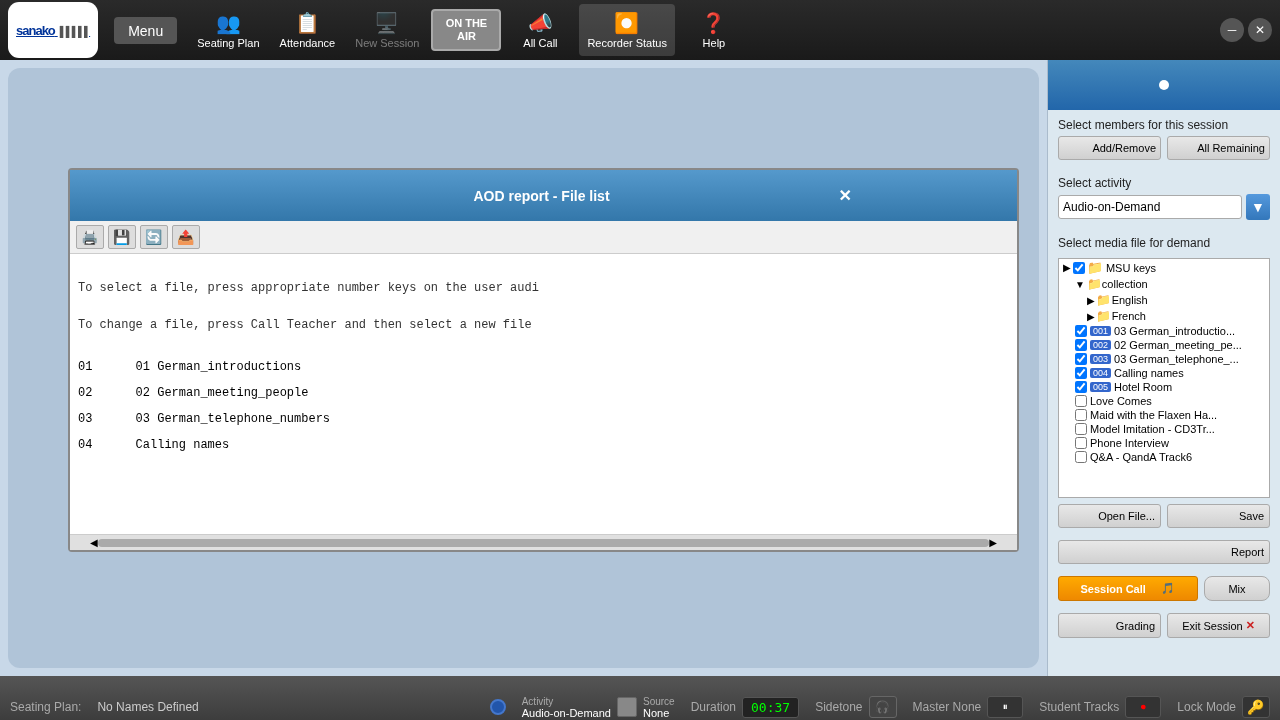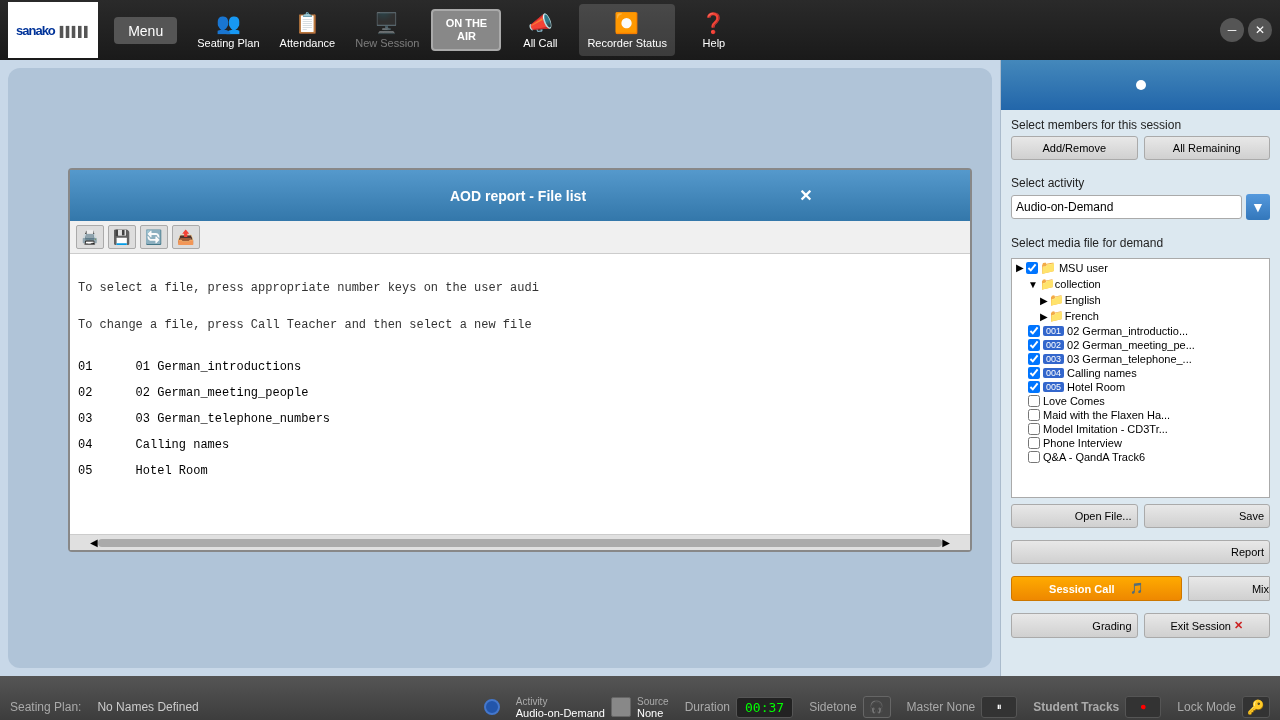--- a/index.html
+++ b/index.html
@@ -8,22 +8,22 @@
     
     #toolbar {
       display: flex; align-items: center;
       background: linear-gradient(to bottom, #2a2a2a, #1a1a1a);
       height: 60px; padding: 0 8px; gap: 4px;
     }
     #logo {
       display: flex; align-items: center; margin-right: 12px;
     }
     #logo-img {
-      background: white; padding: 20px 8px; border-radius: 0;
-      font-size: 14px; font-weight: bold; color: #003399; letter-spacing: -1px;
+      background: white; padding: 20px 8px; border-radius: 11px;
+      font-size: 14px; font-weight: bold; color: #003399; letter-spacing: -1px; text-decoration: underline;
     }
     .tb-btn {
       display: flex; flex-direction: column; align-items: center; justify-content: center;
       color: white; min-width: 70px; height: 52px; cursor: pointer;
       font-size: 11px; padding: 4px 8px; border-radius: 4px;
     }
     .tb-btn .tb-icon { font-size: 20px; margin-bottom: 2px; }
     .tb-btn.disabled { opacity: 0.4; cursor: default; }
     #menu-btn {
       background: #555; color: white; border: none; padding: 6px 14px;
@@ -84,37 +84,37 @@
     .aod-instruction { color: #333; margin-bottom: 2px; margin-top: 23px; }
     .aod-item { margin: 12px 0; color: #000; }
     #aod-scrollbar-h {
       height: 16px; background: #e0e0e0; border-top: 1px solid #ccc;
       display: flex; align-items: center; padding: 2px 20px;
     }
     .h-thumb { flex: 1; height: 8px; background: #aaa; border-radius: 4px; }
 
     
     #right-panel {
-      width: 280px; background: #dce8f0; border-left: 1px solid #aabbcc;
+      width: 233px; background: #dce8f0; border-left: 1px solid #aabbcc;
       display: flex; flex-direction: column; padding: 0;
     }
     #right-header {
       background: linear-gradient(to bottom, #4488bb, #2266aa);
       height: 50px; display: flex; align-items: center; justify-content: center;
     }
     #right-header-dot { width: 10px; height: 10px; background: white; border-radius: 50%; }
 
     .rp-section { padding: 8px 10px; }
     .rp-label { font-size: 12px; color: #222; margin-bottom: 4px; }
 
     .rp-btn-row { display: flex; gap: 6px; margin-bottom: 8px; }
     .rp-btn {
       flex: 1; padding: 5px 4px; background: linear-gradient(to bottom, #e8e8e8, #d0d0d0);
       border: 1px solid #aaa; border-radius: 3px; cursor: pointer; font-size: 11px;
-      text-align: center;
+      text-align: right;
     }
 
     .rp-select-row { display: flex; align-items: center; gap: 4px; margin-bottom: 8px; }
     .rp-select {
       flex: 1; padding: 4px; border: 1px solid #aaa; border-radius: 3px;
       background: white; font-size: 12px; appearance: none;
     }
     .rp-select-arrow {
       width: 24px; height: 26px; background: linear-gradient(to bottom, #5599dd, #3377bb);
       border-radius: 3px; display: flex; align-items: center; justify-content: center;
@@ -149,22 +149,22 @@
       text-align: right;
     }
     .session-call-btn {
       flex: 1; padding: 5px; background: linear-gradient(to bottom, #ffaa00, #ee8800);
       border: 1px solid #cc7700; border-radius: 3px; cursor: pointer; font-size: 11px;
       text-align: center; color: white; font-weight: bold; display: flex;
       align-items: center; justify-content: center; gap: 16px;
     }
     .mix-btn {
       flex: 0.5; background: linear-gradient(to bottom, #e8e8e8, #d0d0d0);
-      border: 1px solid #aaa; border-radius: 1px; cursor: pointer; font-size: 11px;
-      text-align: right;
+      border: 1px solid #aaa; border-radius: 8px; cursor: pointer; font-size: 11px;
+      text-align: center;
     }
     .exit-btn {
       flex: 1; padding: 5px; background: linear-gradient(to bottom, #e8e8e8, #d0d0d0);
       border: 1px solid #aaa; border-radius: 3px; cursor: pointer; font-size: 11px;
       text-align: center; display: flex; align-items: center; justify-content: center; gap: 3px;
     }
 
     
     #status-bar {
       height: 62px; background: linear-gradient(to bottom, #555, #333);
@@ -265,21 +265,20 @@
         <div class="aod-tb-btn">📤</div>
       </div>
       <div id="aod-content">
         <div class="aod-instruction">To select a file, press appropriate number keys on the user audi</div>
         <div class="aod-instruction">To change a file, press Call Teacher and then select a new file</div>
         <br>
         <div class="aod-item">01&nbsp;&nbsp;&nbsp;&nbsp;&nbsp;&nbsp;01 German_introductions</div>
         <div class="aod-item">02&nbsp;&nbsp;&nbsp;&nbsp;&nbsp;&nbsp;02 German_meeting_people</div>
         <div class="aod-item">03&nbsp;&nbsp;&nbsp;&nbsp;&nbsp;&nbsp;03 German_telephone_numbers</div>
         <div class="aod-item">04&nbsp;&nbsp;&nbsp;&nbsp;&nbsp;&nbsp;Calling names</div>
-        <div class="aod-item">05&nbsp;&nbsp;&nbsp;&nbsp;&nbsp;&nbsp;Hotel Room</div>
       </div>
       <div id="aod-scrollbar-h">
         <span style="cursor:pointer;font-size:10px;">◀</span>
         <div class="h-thumb"></div>
         <span style="cursor:pointer;font-size:10px;">▶</span>
       </div>
     </div>
   </div>
 
   <div id="right-panel">
@@ -307,41 +306,41 @@
 
     <div class="rp-section" style="padding-top:0;padding-bottom:4px;">
       <div class="rp-label">Select media file for demand</div>
     </div>
 
     <div id="file-tree">
       <div class="tree-item tree-indent1">
         <span class="tree-icon">▶</span>
         <input type="checkbox" class="cb" checked="" style="">
         <span style="color:#cc8800;font-size:13px;margin-right:2px;">📁</span>
-        <span>MSU user</span>
+        <span>MSU keys</span>
       </div>
       <div class="tree-item tree-indent2">
         <span class="tree-icon">▼</span>
         <span class="folder-icon">📁</span>
         <span>collection</span>
       </div>
       <div class="tree-item tree-indent3">
         <span class="tree-icon">▶</span>
         <span class="folder-icon">📁</span>
         <span>English</span>
       </div>
       <div class="tree-item tree-indent3">
         <span class="tree-icon">▶</span>
         <span class="folder-icon">📁</span>
         <span>French</span>
       </div>
       <div class="tree-item tree-indent2">
         <input type="checkbox" class="cb" checked="" style="">
         <span class="num-badge">001</span>
-        <span>02 German_introductio...</span>
+        <span>03 German_introductio...</span>
       </div>
       <div class="tree-item tree-indent2">
         <input type="checkbox" class="cb" checked="" style="">
         <span class="num-badge">002</span>
         <span>02 German_meeting_pe...</span>
       </div>
       <div class="tree-item tree-indent2">
         <input type="checkbox" class="cb" checked="" style="">
         <span class="num-badge">003</span>
         <span>03 German_telephone_...</span>
@@ -430,21 +429,21 @@
     <span style="color:#aaa;">Sidetone</span>
     <div class="sb-icon-btn">🎧</div>
   </div>
   <div class="sb-section">
     <span style="color:#aaa;">Master None</span>
     <div class="sb-tracks">
       <span style="font-size:10px;">⏸</span>
     </div>
   </div>
   <div class="sb-section">
-    <span style="color:#aaa;font-weight:bold;">Student Tracks</span>
+    <span style="color:#aaa;">Student Tracks</span>
     <div class="sb-tracks">
       <span style="font-size:10px;color:red;">⏺</span>
     </div>
   </div>
   <div class="sb-section">
     <span style="color:#aaa;">Lock Mode</span>
     <div class="sb-key">🔑</div>
   </div>
 </div>
 

